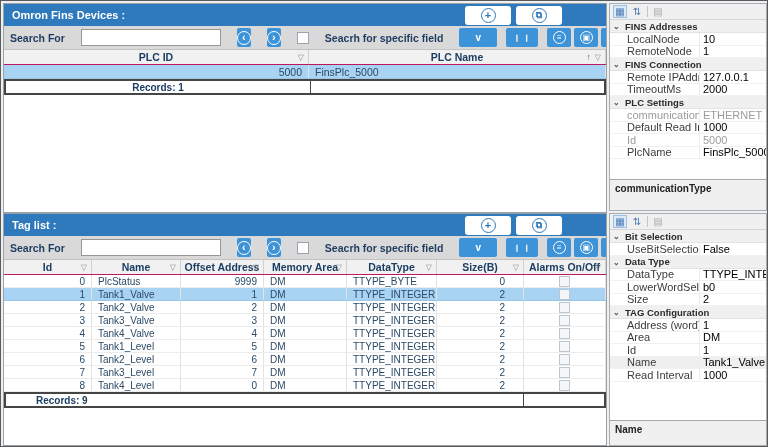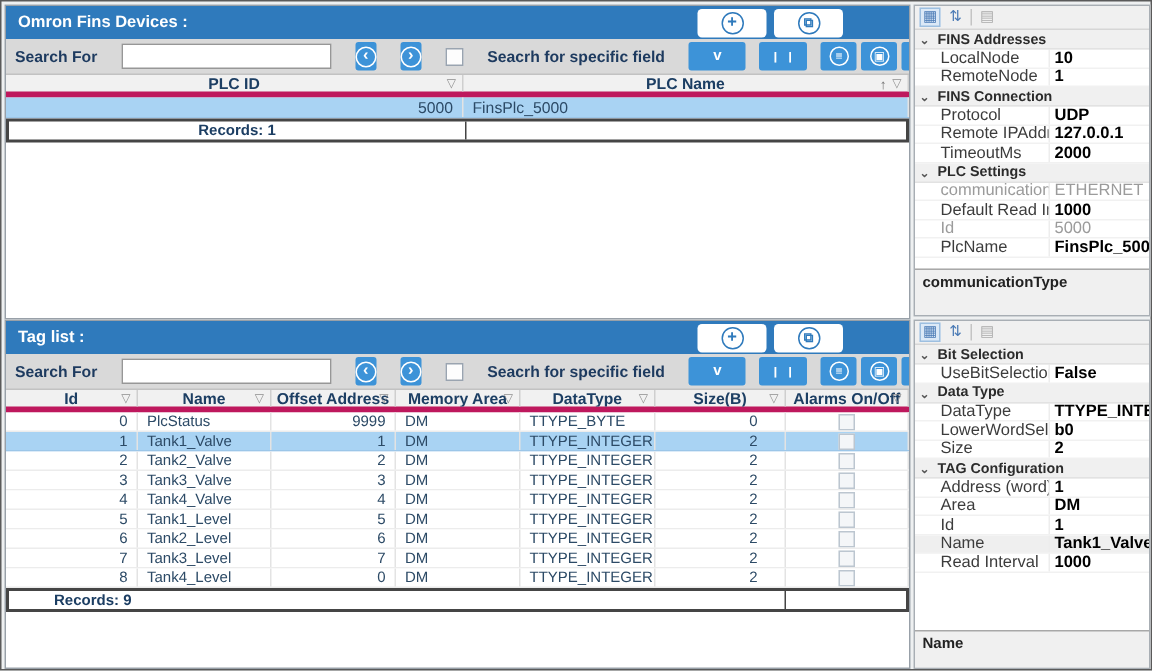--- a/index.html
+++ b/index.html
@@ -35,21 +35,21 @@
   .rightbtns { margin-left:auto; display:flex; align-items:center; gap:3px; padding-right:2px; }
   .fbtn { height:19px; background:var(--btnblue); border:none; border-radius:2px; color:#fff;
           display:flex; align-items:center; justify-content:center; cursor:pointer; }
   .fbtn.wv { width:38px; font-size:10px; font-weight:bold; margin-right:6px; }
   .fbtn.wp { width:32px; font-size:7px; letter-spacing:1px; margin-right:6px; }
   .fbtn.sq { width:24px; }
   .fcirc { width:13px; height:13px; border:1px solid #fff; border-radius:50%; font-size:8px; line-height:1;
            display:flex; align-items:center; justify-content:center; }
 
   
-  .thead { display:grid; height:15px; background:#f1f1f1; border-bottom:4px solid #be185d;
+  .thead { display:grid; height:15px; background:#f1f1f1; border-bottom:1px solid #be185d;
            flex:0 0 auto; font-size:10.5px; font-weight:bold; color:#1c3e63; }
   .th { position:relative; display:flex; align-items:center; justify-content:center;
         border-right:1px solid #cfcfcf; overflow:hidden; }
   .flt { position:absolute; right:4px; color:#8f8f8f; font-size:8px; font-weight:normal; }
   .srt { position:absolute; right:14px; color:#6f6f6f; font-size:9px; font-weight:normal; }
   .trow { display:grid; height:14px; font-size:10.5px; color:#2c4a66; background:#fff;
           border-bottom:1px solid #ececec; flex:0 0 auto; cursor:default; }
   .trow.sel { background:#a9d3f3; border-bottom-color:#9cc6e8; }
   .td { display:flex; align-items:center; border-right:1px solid #e3e3e3; overflow:hidden;
         white-space:nowrap; padding:0 6px; }
@@ -79,21 +79,21 @@
   .tsep { width:1px; height:11px; background:#c4c4c4; }
   .pg-rows { flex:1 1 auto; overflow:hidden; }
   .pg-cat { position:relative; height:13px; background:#f0f0f0; font-size:9.5px; font-weight:bold;
             color:#2b2b2b; display:flex; align-items:center; padding-left:15px;
             border-bottom:1px solid #e2e2e2; cursor:pointer; }
   .chev { position:absolute; left:3px; top:0; font-size:8px; color:#555; line-height:13px; }
   .pg-row { display:grid; grid-template-columns:90px 1fr; height:12.5px; font-size:11px;
             border-bottom:1px solid #f1f1f1; }
   .pg-l { color:#3c3c3c; padding-left:17px; overflow:hidden; white-space:nowrap;
           border-right:1px solid #ededed; display:flex; align-items:center; }
-  .pg-v { color:#000; font-weight:bold; padding-left:3px; overflow:hidden; white-space:nowrap;
+  .pg-v { color:#000; font-weight:normal; padding-left:3px; overflow:hidden; white-space:nowrap;
           display:flex; align-items:center; cursor:text; }
   .pg-row.dim .pg-l, .pg-row.dim .pg-v { color:#9b9b9b; font-weight:normal; }
   .pg-row.psel { background:#efefef; }
   .pdesc { flex:0 0 auto; background:#f0f0f0; border-top:1px solid #a8a8a8;
            font-size:10px; font-weight:bold; color:#222; padding:3px 5px; }
   #plc-props .pdesc { height:31px; }
   #tag-props .pdesc { height:25px; }
 </style>
 </head>
 <body>
@@ -364,24 +364,20 @@
         </div>
         <div class="pg-row">
           <div class="pg-l">RemoteNode</div>
           <div class="pg-v">1</div>
         </div>
         <div class="pg-cat">
           <span class="chev">⌄</span>
           <span>FINS Connection</span>
         </div>
         <div class="pg-row">
-          <div class="pg-l">Protocol</div>
-          <div class="pg-v">UDP</div>
-        </div>
-        <div class="pg-row">
           <div class="pg-l">Remote IPAddress</div>
           <div class="pg-v">127.0.0.1</div>
         </div>
         <div class="pg-row">
           <div class="pg-l">TimeoutMs</div>
           <div class="pg-v">2000</div>
         </div>
         <div class="pg-cat">
           <span class="chev">⌄</span>
           <span>PLC Settings</span>

